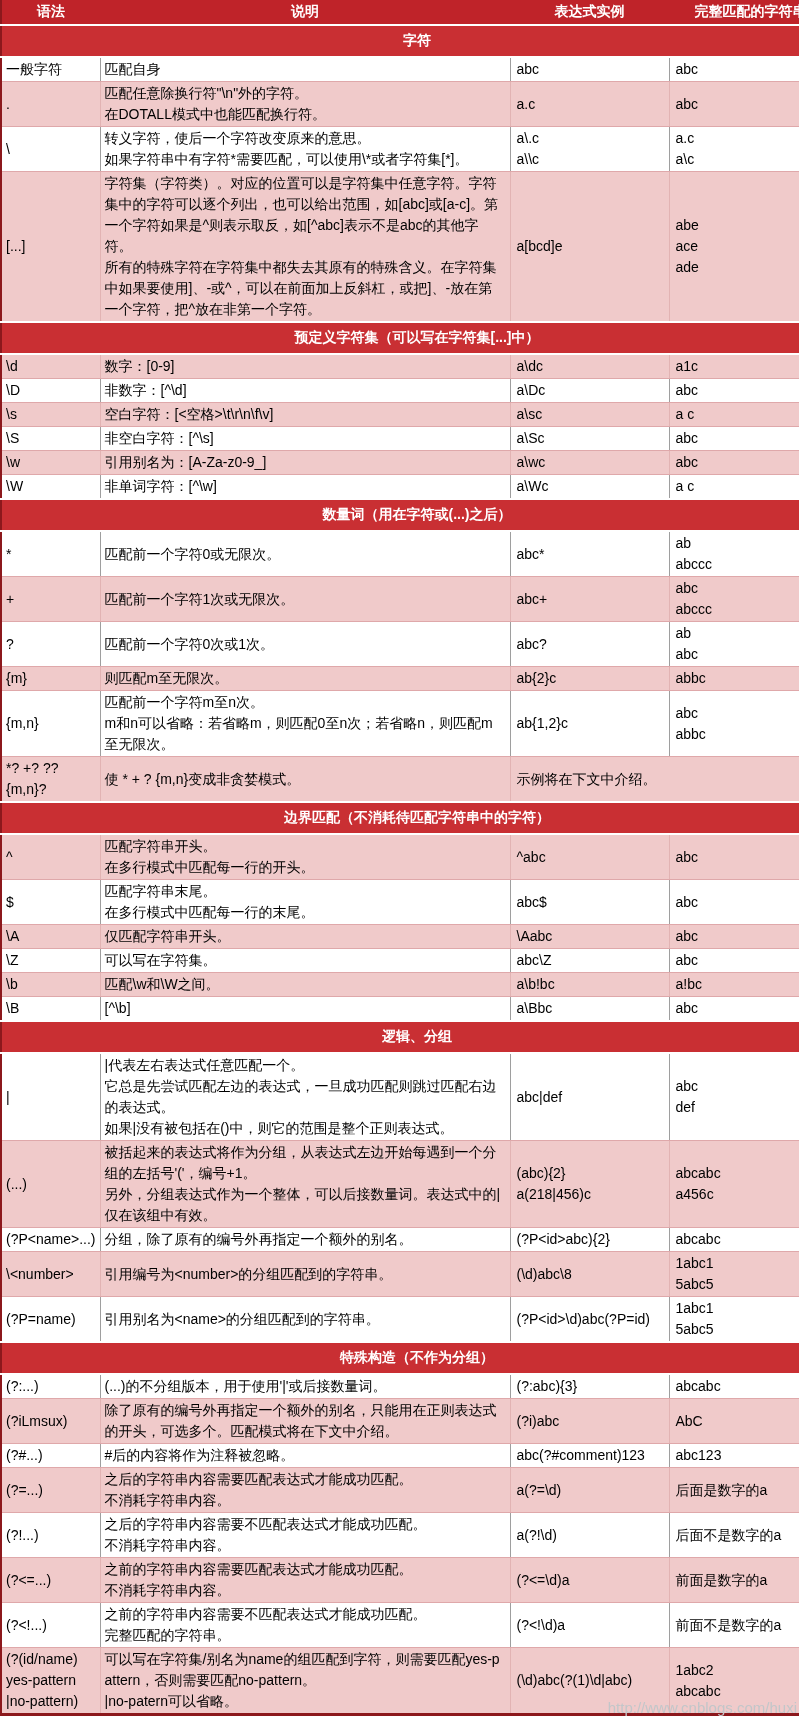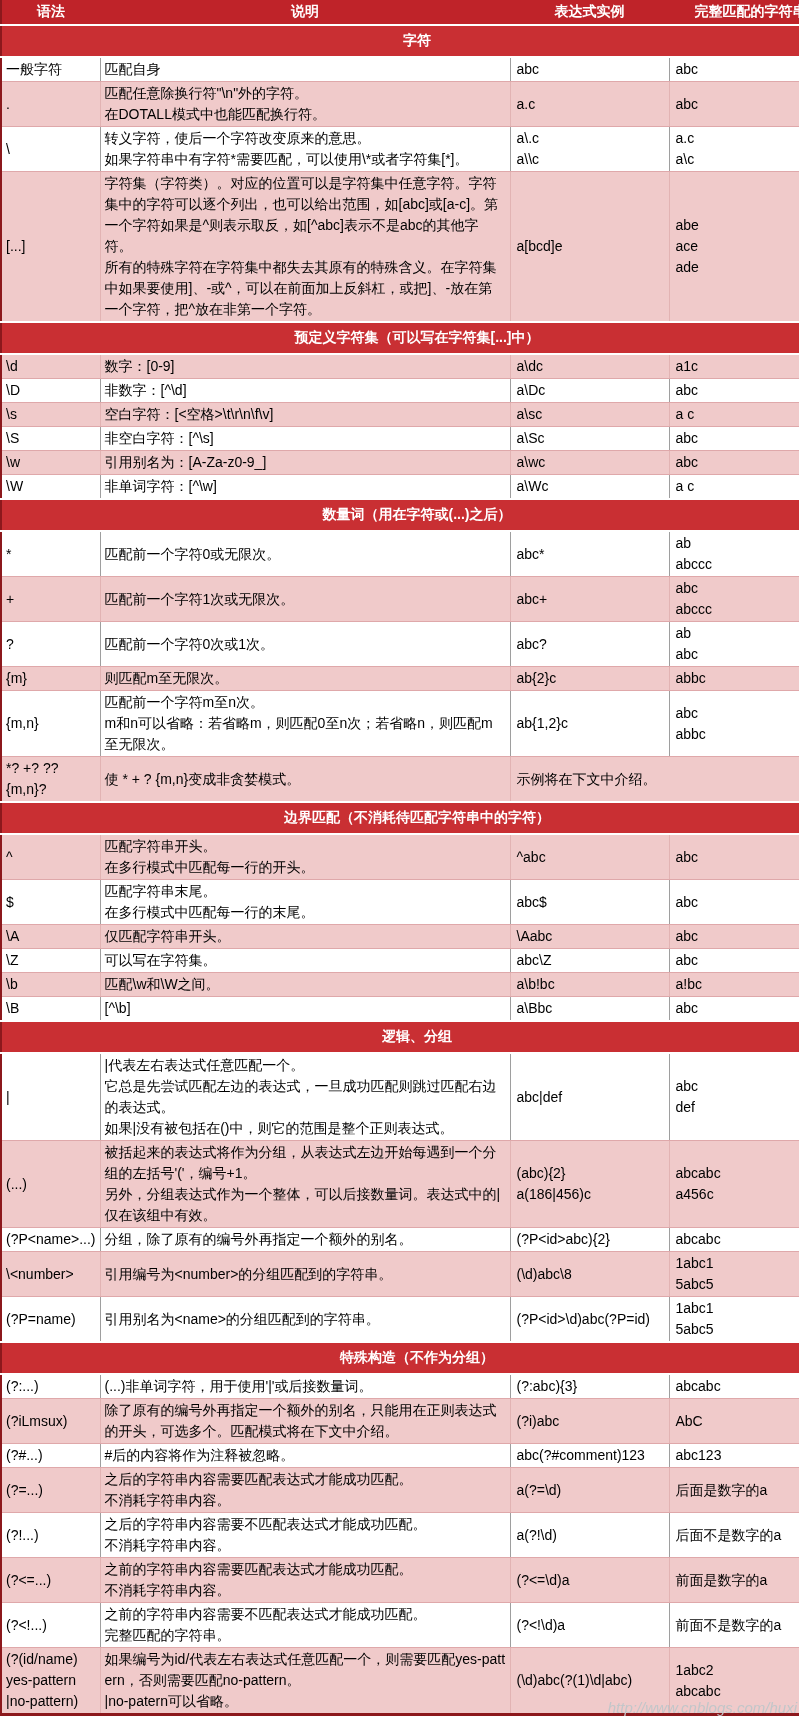--- a/index.html
+++ b/index.html
@@ -54,21 +54,20 @@
   tr.white td.cell { background: #ffffff; border-right: 1px solid #9e9e9e; }
   tr.pink  td.cell { background: #f0caca; border-right: 1px solid #e2b3b3; }
   td.cell.ex, td.cell.match { padding-left: 6px; }
   .watermark {
     position: absolute;
     right: 2px;
     bottom: 3px;
     font-size: 15px;
     color: #c2c6c9;
     letter-spacing: 0px;
-    font-style: italic;
   }
 </style>
 </head>
 <body>
 
 <div class="page">
   <table class="regex">
     <colgroup>
       <col class="c1">
         <col class="c2">
@@ -252,21 +251,21 @@
 如果|没有被包括在()中，则它的范围是整个正则表达式。</td>
           <td class="cell ex">abc|def</td>
           <td class="cell match">abc
 def</td>
         </tr>
         <tr class="pink">
           <td class="cell syn">(...)</td>
           <td class="cell desc">被括起来的表达式将作为分组，从表达式左边开始每遇到一个分组的左括号'('，编号+1。
 另外，分组表达式作为一个整体，可以后接数量词。表达式中的|仅在该组中有效。</td>
           <td class="cell ex">(abc){2}
-a(186|456)c</td>
+a(218|456)c</td>
           <td class="cell match">abcabc
 a456c</td>
         </tr>
         <tr class="white">
           <td class="cell syn">(?P&lt;name&gt;...)</td>
           <td class="cell desc">分组，除了原有的编号外再指定一个额外的别名。</td>
           <td class="cell ex">(?P&lt;id&gt;abc){2}</td>
           <td class="cell match">abcabc</td>
         </tr>
         <tr class="pink">
@@ -281,21 +280,21 @@
           <td class="cell desc">引用别名为&lt;name&gt;的分组匹配到的字符串。</td>
           <td class="cell ex">(?P&lt;id&gt;\d)abc(?P=id)</td>
           <td class="cell match">1abc1
 5abc5</td>
         </tr>
         <tr>
           <td colspan="4" class="section">特殊构造（不作为分组）</td>
         </tr>
         <tr class="white">
           <td class="cell syn">(?:...)</td>
-          <td class="cell desc">(...)非单词字符，用于使用'|'或后接数量词。</td>
+          <td class="cell desc">(...)的不分组版本，用于使用'|'或后接数量词。</td>
           <td class="cell ex">(?:abc){3}</td>
           <td class="cell match">abcabc</td>
         </tr>
         <tr class="pink">
           <td class="cell syn">(?iLmsux)</td>
           <td class="cell desc">除了原有的编号外再指定一个额外的别名，只能用在正则表达式的开头，可选多个。匹配模式将在下文中介绍。</td>
           <td class="cell ex">(?i)abc</td>
           <td class="cell match">AbC</td>
         </tr>
         <tr class="white">
@@ -329,21 +328,21 @@
           <td class="cell syn">(?&lt;!...)</td>
           <td class="cell desc">之前的字符串内容需要不匹配表达式才能成功匹配。
 完整匹配的字符串。</td>
           <td class="cell ex">(?&lt;!\d)a</td>
           <td class="cell match">前面不是数字的a</td>
         </tr>
         <tr class="pink">
           <td class="cell syn">(?(id/name)
 yes-pattern
 |no-pattern)</td>
-          <td class="cell desc">如果编号为id/代表左右表达式任意匹配一个，则需要匹配yes-pattern，否则需要匹配no-pattern。
+          <td class="cell desc">可以写在字符集/别名为name的组匹配到字符，则需要匹配yes-pattern，否则需要匹配no-pattern。
 |no-patern可以省略。</td>
           <td class="cell ex">(\d)abc(?(1)\d|abc)</td>
           <td class="cell match">1abc2
 abcabc</td>
         </tr>
       </tbody>
   </table>
   <div class="watermark">http://www.cnblogs.com/huxi</div>
 </div>
 

